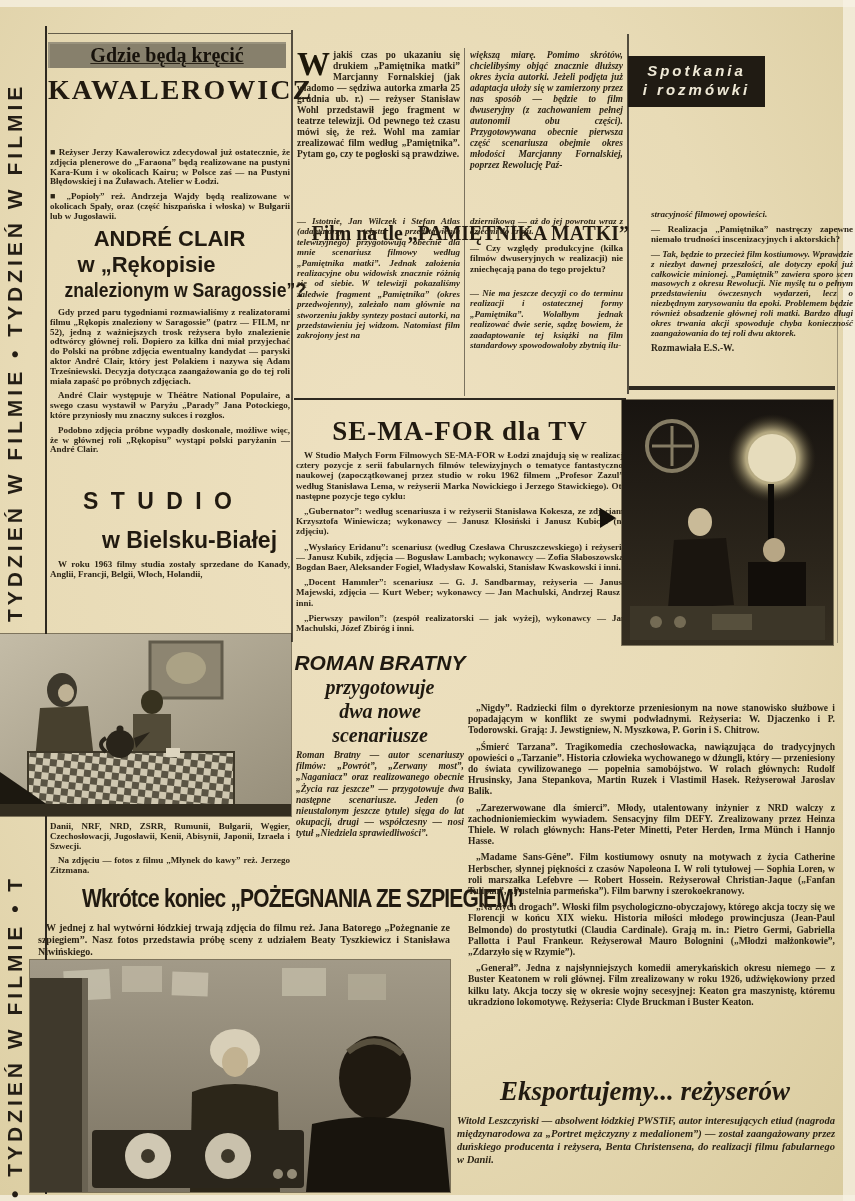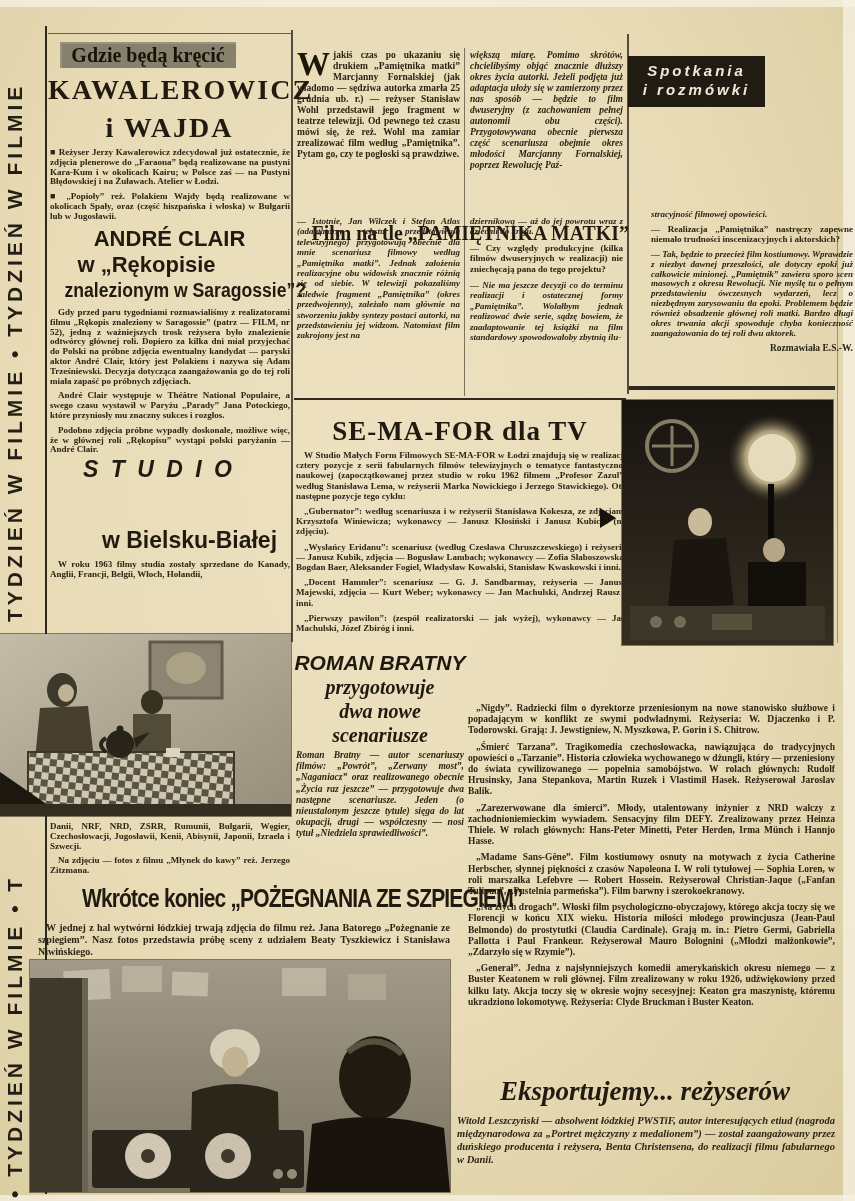--- a/index.html
+++ b/index.html
@@ -22,21 +22,21 @@
   
   .bt{font-size:9.5px;line-height:10.6px;text-align:justify;font-weight:700;color:#2c2415;}
   .bt p{margin:0 0 5px 0;text-indent:8px;}
   .bt p.noind{text-indent:0;}
   .rt{font-size:9px;line-height:10.2px;text-align:justify;color:#2d2517;}
   .rt p{margin:0 0 5px 0;text-indent:8px;}
   .ital{font-style:italic;font-weight:700;}
   .lead{font-weight:700;}
   .dropcap{float:left;font-size:33px;line-height:26px;font-weight:700;margin:1px 3px 0 0;color:#1d1709;}
   .blackbox{background:#201b13;color:#efe9d6;text-align:center;}
-  .sig{text-align:right;font-weight:700;font-size:9.5px;margin-top:4px;}
+  .sig{text-align:left;font-weight:700;font-size:9.5px;margin-top:4px;}
   .photo{box-shadow:0 0 0 1px rgba(40,33,20,.55);overflow:hidden;background:#8d8675;}
   .photo svg{display:block;}
   .tri{width:0;height:0;border-top:10px solid transparent;border-bottom:10px solid transparent;border-left:16px solid #15110b;}
 </style>
 </head>
 <body>
 
 <div id="canvas">
 
   <div class="abs edge" style="left:0;top:0;width:855px;height:7px;"></div>
@@ -48,40 +48,39 @@
   <div class="abs rule" style="left:45px;top:26px;width:2px;height:1168px;"></div>
 
   <div class="abs rule" style="left:48px;top:33px;width:243px;height:1px;opacity:.7;"></div>
   <div class="abs rule" style="left:291px;top:30px;width:2px;height:612px;opacity:.8;"></div>
   <div class="abs rule" style="left:464px;top:48px;width:1px;height:348px;opacity:.6;"></div>
   <div class="abs rule" style="left:627px;top:34px;width:2px;height:360px;opacity:.8;"></div>
   <div class="abs rule" style="left:837px;top:228px;width:1px;height:415px;opacity:.4;"></div>
   <div class="abs rule" style="left:294px;top:398px;width:332px;height:2px;"></div>
   <div class="abs rule" style="left:629px;top:386px;width:206px;height:4px;"></div>
 
-  <div class="abs kicker-band" style="left:60px;top:42px;width:176px;height:26px;">
+  <div class="abs kicker-band" style="left:48px;top:42px;width:238px;height:26px;text-decoration:underline;">
     <span class="kicker">Gdzie będą kręcić</span>
   </div>
   <div class="abs serif-head" style="left:48px;top:74px;width:243px;font-size:28px;letter-spacing:2px;">KAWALEROWICZ</div>
-  <div class="abs serif-head" style="left:48px;top:112px;width:243px;font-size:28px;letter-spacing:2px;">i WAJDA</div>
   <div class="abs bt" style="left:50px;top:148px;width:240px;font-size:9px;line-height:9.8px;">
     <p class="noind">■ Reżyser Jerzy Kawalerowicz zdecydował już ostatecznie, że zdjęcia plenerowe do „Faraona” będą realizowane na pustyni Kara-Kum i w okolicach Kairu; w Polsce zaś — na Pustyni Błędowskiej i na Żuławach. Atelier w Łodzi.</p>
-    <p class="noind">■ „Popioły” reż. Polakiem Wajdy będą realizowane w okolicach Spały, oraz (część hiszpańska i włoska) w Bułgarii lub w Jugosławii.</p>
+    <p class="noind">■ „Popioły” reż. Andrzeja Wajdy będą realizowane w okolicach Spały, oraz (część hiszpańska i włoska) w Bułgarii lub w Jugosławii.</p>
   </div>
 
   <div class="abs sans-head" style="left:48px;top:226px;width:243px;font-size:22px;line-height:26px;">ANDRÉ CLAIR</div>
   <div class="abs sans-head" style="left:48px;top:252px;width:197px;font-size:22px;line-height:26px;">w „Rękopisie</div>
   <div class="abs sans-head" style="left:48px;top:278px;width:243px;font-size:20px;line-height:24px;"><span class="cond">znalezionym w Saragossie”?</span></div>
   <div class="abs bt" style="left:50px;top:308px;width:240px;font-size:9px;line-height:9.8px;">
     <p>Gdy przed paru tygodniami rozmawialiśmy z realizatorami filmu „Rękopis znaleziony w Saragossie” (patrz — FILM, nr 52), jedną z ważniejszych trosk reżysera było znalezienie odtwórcy głównej roli. Dopiero za kilka dni miał przyjechać do Polski na próbne zdjęcia ewentualny kandydat — paryski aktor André Clair, który jest Polakiem i nazywa się Adam Trześniewski. Decyzja dotycząca zaangażowania go do tej roli miała zapaść po próbnych zdjęciach.</p>
     <p>André Clair występuje w Théâtre National Populaire, a swego czasu wystawił w Paryżu „Parady” Jana Potockiego, które przyniosły mu znaczny sukces i rozgłos.</p>
     <p>Podobno zdjęcia próbne wypadły doskonale, możliwe więc, że w głównej roli „Rękopisu” wystąpi polski paryżanin — André Clair.</p>
   </div>
 
-  <div class="abs sans-head" style="left:48px;top:456px;width:222px;font-size:23px;line-height:27px;letter-spacing:3px;font-style:italic;">S T U D I O</div>
+  <div class="abs sans-head" style="left:48px;top:488px;width:222px;font-size:23px;line-height:27px;letter-spacing:3px;">S T U D I O</div>
   <div class="abs sans-head" style="left:48px;top:526px;width:243px;font-size:23px;line-height:28px;padding-left:20px;">w Bielsku-Białej</div>
   <div class="abs bt" style="left:50px;top:560px;width:240px;font-size:9px;line-height:9.8px;">
     <p>W roku 1963 filmy studia zostały sprzedane do Kanady, Anglii, Francji, Belgii, Włoch, Holandii,</p>
   </div>
 
   <div class="abs photo" style="left:0;top:634px;width:291px;height:182px;z-index:5;">
     <svg width="291" height="182" viewBox="0 0 291 182">
       <defs>
         <pattern id="chk" width="14" height="14" patternUnits="userSpaceOnUse" patternTransform="rotate(6)">
           <rect width="14" height="14" fill="#cfc7b0"></rect>
@@ -158,21 +157,21 @@
     <span class="dropcap">W</span>
     <span>jakiś czas po ukazaniu się drukiem „Pamiętnika matki” Marcjanny Fornalskiej (jak wiadomo — sędziwa autorka zmarła 25 grudnia ub. r.) — reżyser Stanisław Wohl przedstawił jego fragment w teatrze telewizji. Od pewnego też czasu mówi się, że reż. Wohl ma zamiar zrealizować film według „Pamiętnika”. Pytam go, czy te pogłoski są prawdziwe.</span>
   </div>
   <div class="abs bt ital" style="left:470px;top:50px;width:153px;font-size:9.5px;line-height:11px;">większą miarę. Pomimo skrótów, chcielibyśmy objąć znacznie dłuższy okres życia autorki. Jeżeli podjęta już adaptacja ułoży się w zamierzony przez nas sposób — będzie to film dwuseryjny (z zachowaniem pełnej autonomii obu części). Przygotowywana obecnie pierwsza część scenariusza obejmie okres młodości Marcjanny Fornalskiej, poprzez Rewolucję Paź-</div>
 
   <div class="abs serif-head" style="left:294px;top:180px;width:332px;font-size:22px;white-space:nowrap;margin-top:40px;"><span class="cond" style="transform:scaleX(.9);">Film na tle „PAMIĘTNIKA MATKI”</span></div>
 
   <div class="abs bt ital" style="left:297px;top:216px;width:163px;font-size:9px;line-height:10.4px;">— Istotnie, Jan Wilczek i Stefan Atlas (adaptatorzy tekstu przedstawienia telewizyjnego) przygotowują obecnie dla mnie scenariusz filmowy według „Pamiętnika matki”. Jednak założenia realizacyjne obu widowisk znacznie różnią się od siebie. W telewizji pokazaliśmy zaledwie fragment „Pamiętnika” (okres przedwojenny), zależało nam głównie na stworzeniu jakby syntezy postaci autorki, na przedstawieniu jej widzom. Natomiast film zakrojony jest na</div>
   <div class="abs" style="left:470px;top:216px;width:153px;">
     <div class="bt ital" style="font-size:9px;line-height:10.4px;margin-bottom:6px;">dziernikową — aż do jej powrotu wraz z dziećmi do kraju.</div>
-    <div class="bt" style="font-size:9px;line-height:10.4px;margin-bottom:6px;">— Czy względy produkcyjne (kilka filmów dwuseryjnych w realizacji) nie zniechęcają pana do tego projektu?</div>
+    <div class="bt" style="font-size:9px;line-height:10.4px;margin-bottom:14px;">— Czy względy produkcyjne (kilka filmów dwuseryjnych w realizacji) nie zniechęcają pana do tego projektu?</div>
     <div class="bt ital" style="font-size:9px;line-height:10.4px;">— Nie ma jeszcze decyzji co do terminu realizacji i ostatecznej formy „Pamiętnika”. Wolałbym jednak realizować dwie serie, sądzę bowiem, że zaadaptowanie tej książki na film standardowy spowodowałoby zbytnią ilu-</div>
   </div>
 
   <div class="abs blackbox" style="left:628px;top:56px;width:137px;height:46px;padding-top:5px;">
     <div style="font-family:'Liberation Sans',sans-serif;font-style:italic;font-weight:700;font-size:15px;letter-spacing:3px;line-height:19px;">Spotkania</div>
     <div style="font-family:'Liberation Sans',sans-serif;font-style:italic;font-weight:700;font-size:15px;letter-spacing:3px;line-height:19px;">i rozmówki</div>
   </div>
   <div class="abs" style="left:651px;top:210px;width:202px;">
     <div class="bt ital" style="font-size:9px;line-height:9.9px;margin-bottom:5px;">stracyjność filmowej opowieści.</div>
     <div class="bt" style="font-size:9px;line-height:9.9px;margin-bottom:5px;">— Realizacja „Pamiętnika” nastręczy zapewne niemało trudności inscenizacyjnych i aktorskich?</div>

